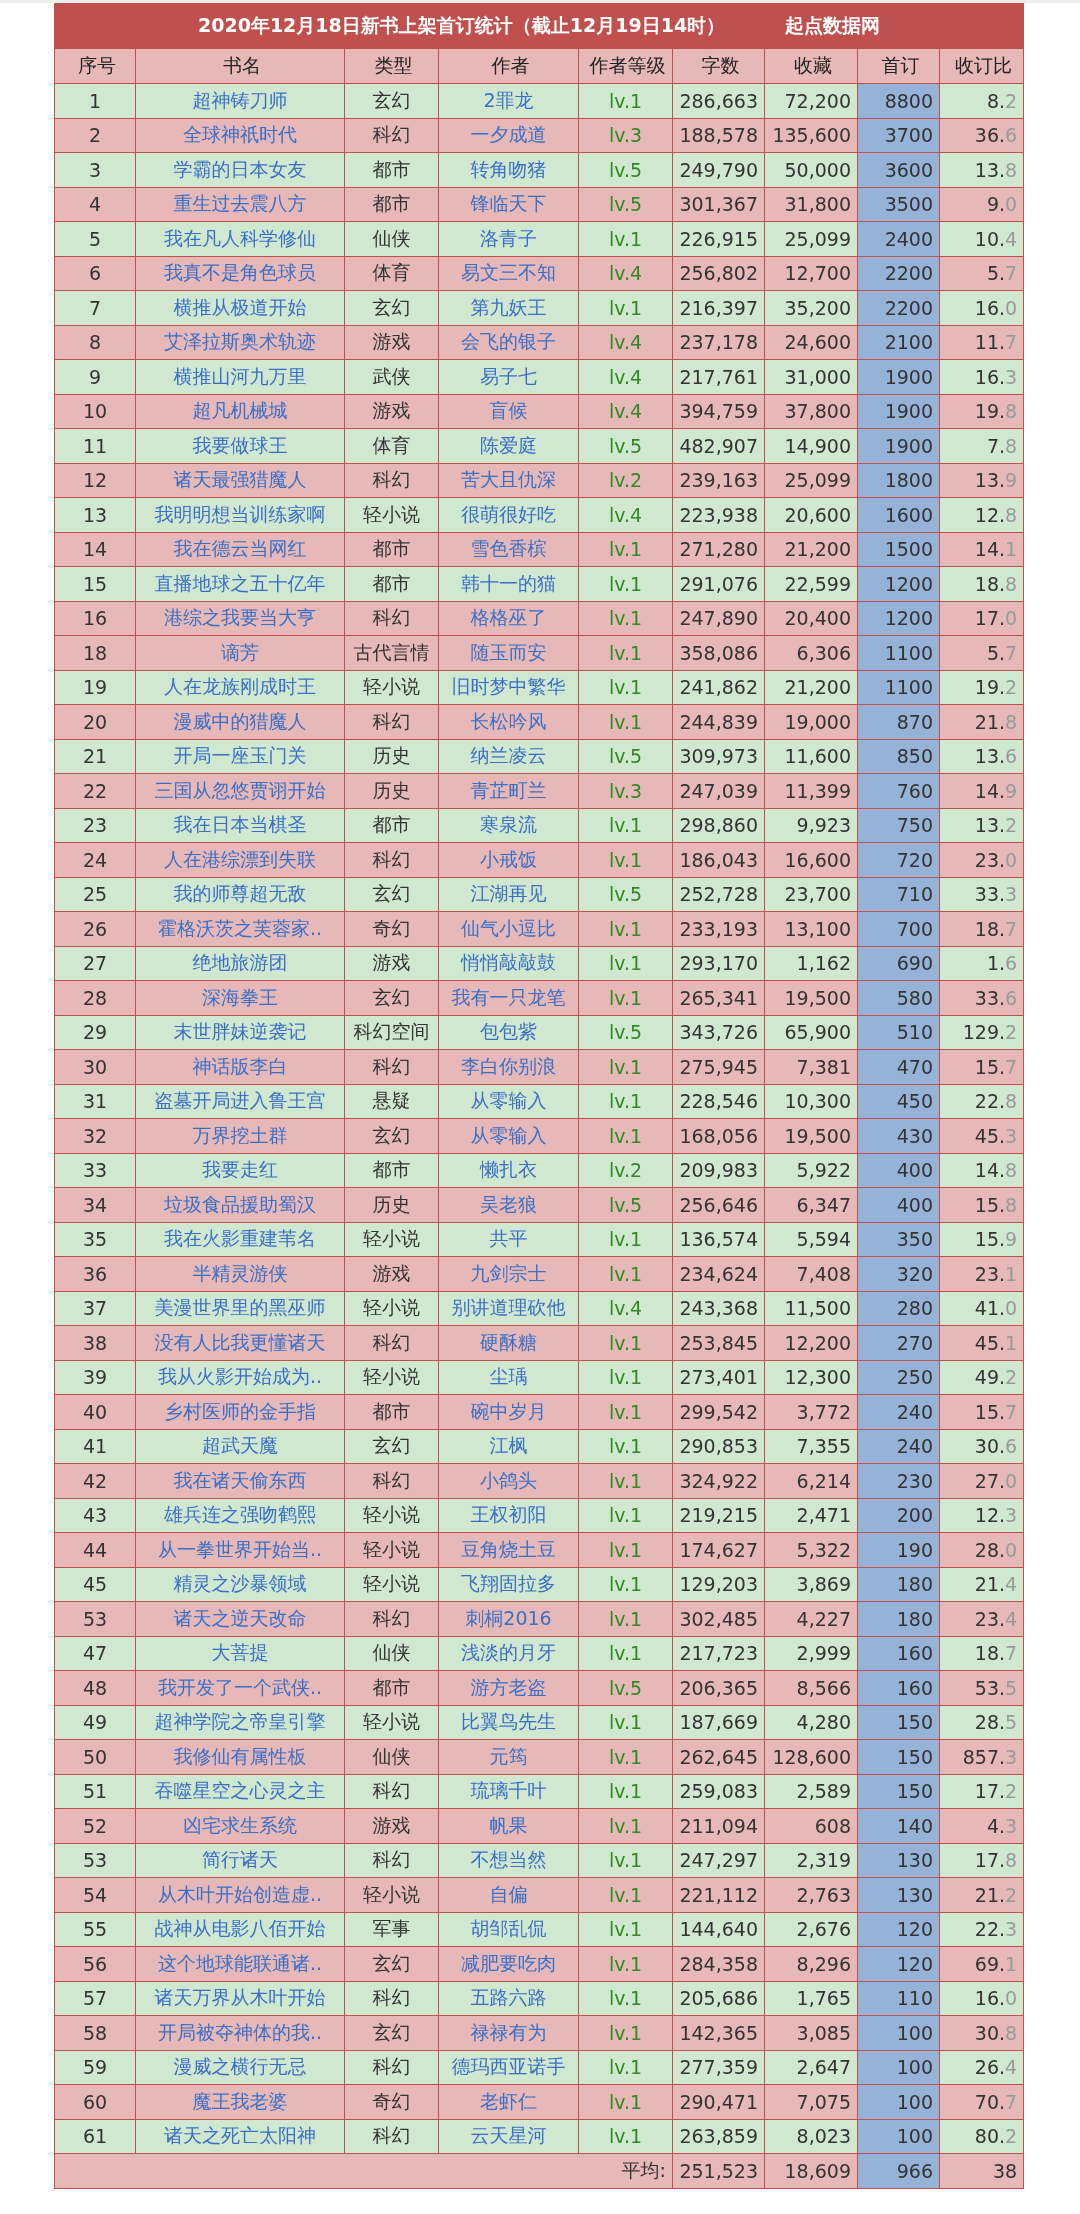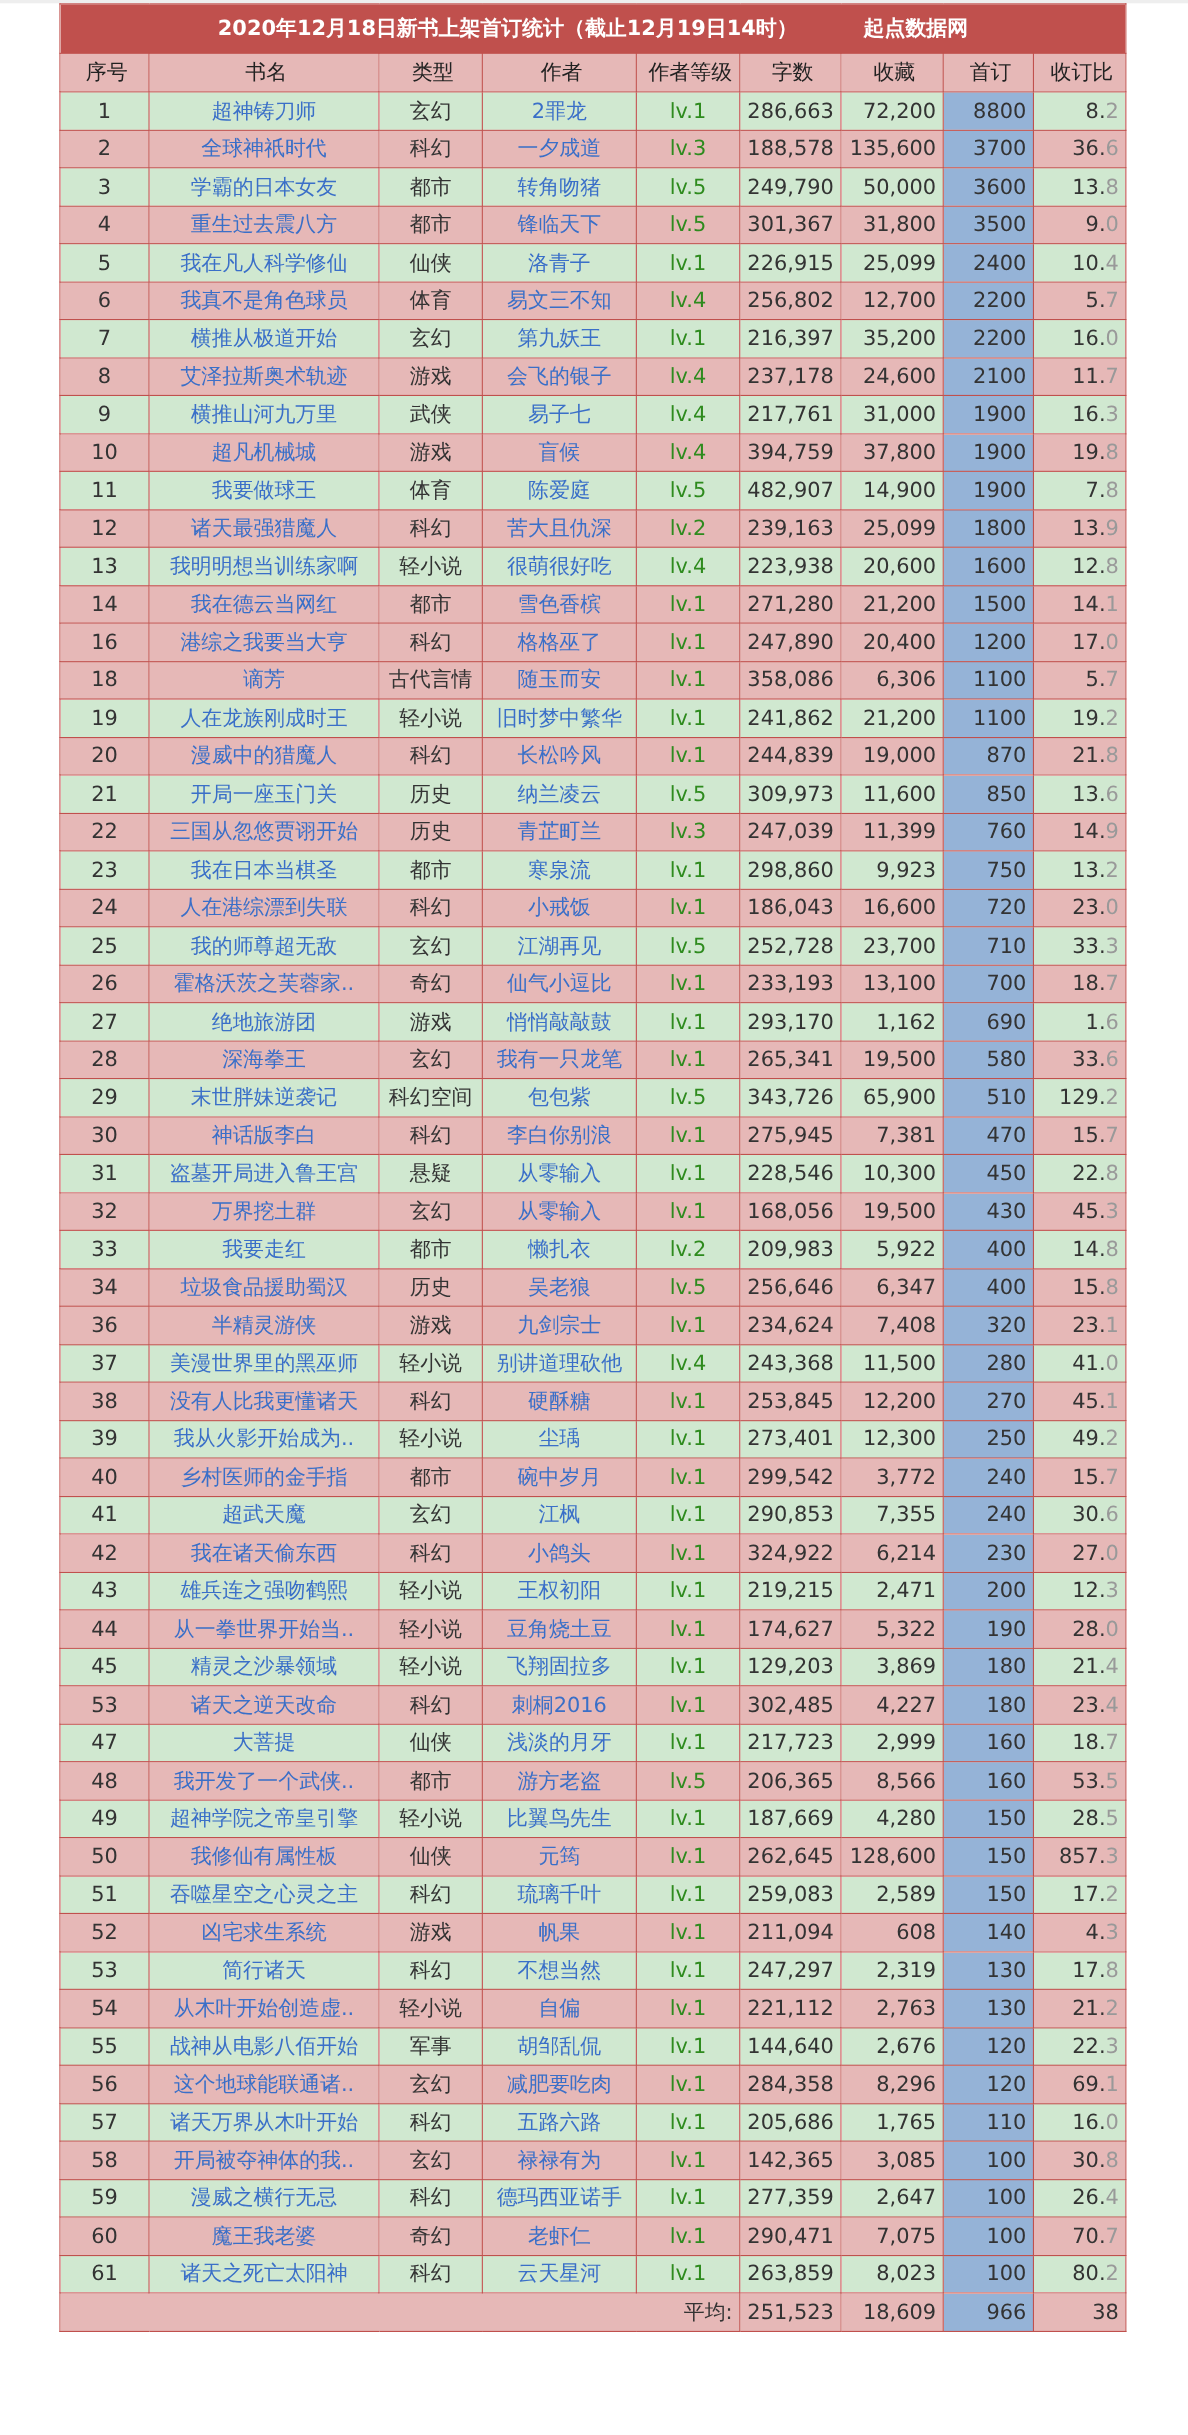--- a/index.html
+++ b/index.html
@@ -210,20 +210,31 @@
           <td class="c-no">14</td>
           <td class="c-name">我在德云当网红</td>
           <td class="c-type">都市</td>
           <td class="c-author">雪色香槟</td>
           <td class="c-level">lv.1</td>
           <td class="c-words">271,280</td>
           <td class="c-fav">21,200</td>
           <td class="c-first">1500</td>
           <td class="c-ratio">14.<span class="dec">1</span></td>
         </tr>
+        <tr class="g">
+          <td class="c-no">15</td>
+          <td class="c-name">直播地球之五十亿年</td>
+          <td class="c-type">都市</td>
+          <td class="c-author">韩十一的猫</td>
+          <td class="c-level">lv.1</td>
+          <td class="c-words">291,076</td>
+          <td class="c-fav">22,599</td>
+          <td class="c-first">1200</td>
+          <td class="c-ratio">18.<span class="dec">8</span></td>
+        </tr>
         <tr class="r">
           <td class="c-no">16</td>
           <td class="c-name">港综之我要当大亨</td>
           <td class="c-type">科幻</td>
           <td class="c-author">格格巫了</td>
           <td class="c-level">lv.1</td>
           <td class="c-words">247,890</td>
           <td class="c-fav">20,400</td>
           <td class="c-first">1200</td>
           <td class="c-ratio">17.<span class="dec">0</span></td>
@@ -408,20 +419,31 @@
           <td class="c-no">34</td>
           <td class="c-name">垃圾食品援助蜀汉</td>
           <td class="c-type">历史</td>
           <td class="c-author">吴老狼</td>
           <td class="c-level">lv.5</td>
           <td class="c-words">256,646</td>
           <td class="c-fav">6,347</td>
           <td class="c-first">400</td>
           <td class="c-ratio">15.<span class="dec">8</span></td>
         </tr>
+        <tr class="g">
+          <td class="c-no">35</td>
+          <td class="c-name">我在火影重建苇名</td>
+          <td class="c-type">轻小说</td>
+          <td class="c-author">共平</td>
+          <td class="c-level">lv.1</td>
+          <td class="c-words">136,574</td>
+          <td class="c-fav">5,594</td>
+          <td class="c-first">350</td>
+          <td class="c-ratio">15.<span class="dec">9</span></td>
+        </tr>
         <tr class="r">
           <td class="c-no">36</td>
           <td class="c-name">半精灵游侠</td>
           <td class="c-type">游戏</td>
           <td class="c-author">九剑宗士</td>
           <td class="c-level">lv.1</td>
           <td class="c-words">234,624</td>
           <td class="c-fav">7,408</td>
           <td class="c-first">320</td>
           <td class="c-ratio">23.<span class="dec">1</span></td>

